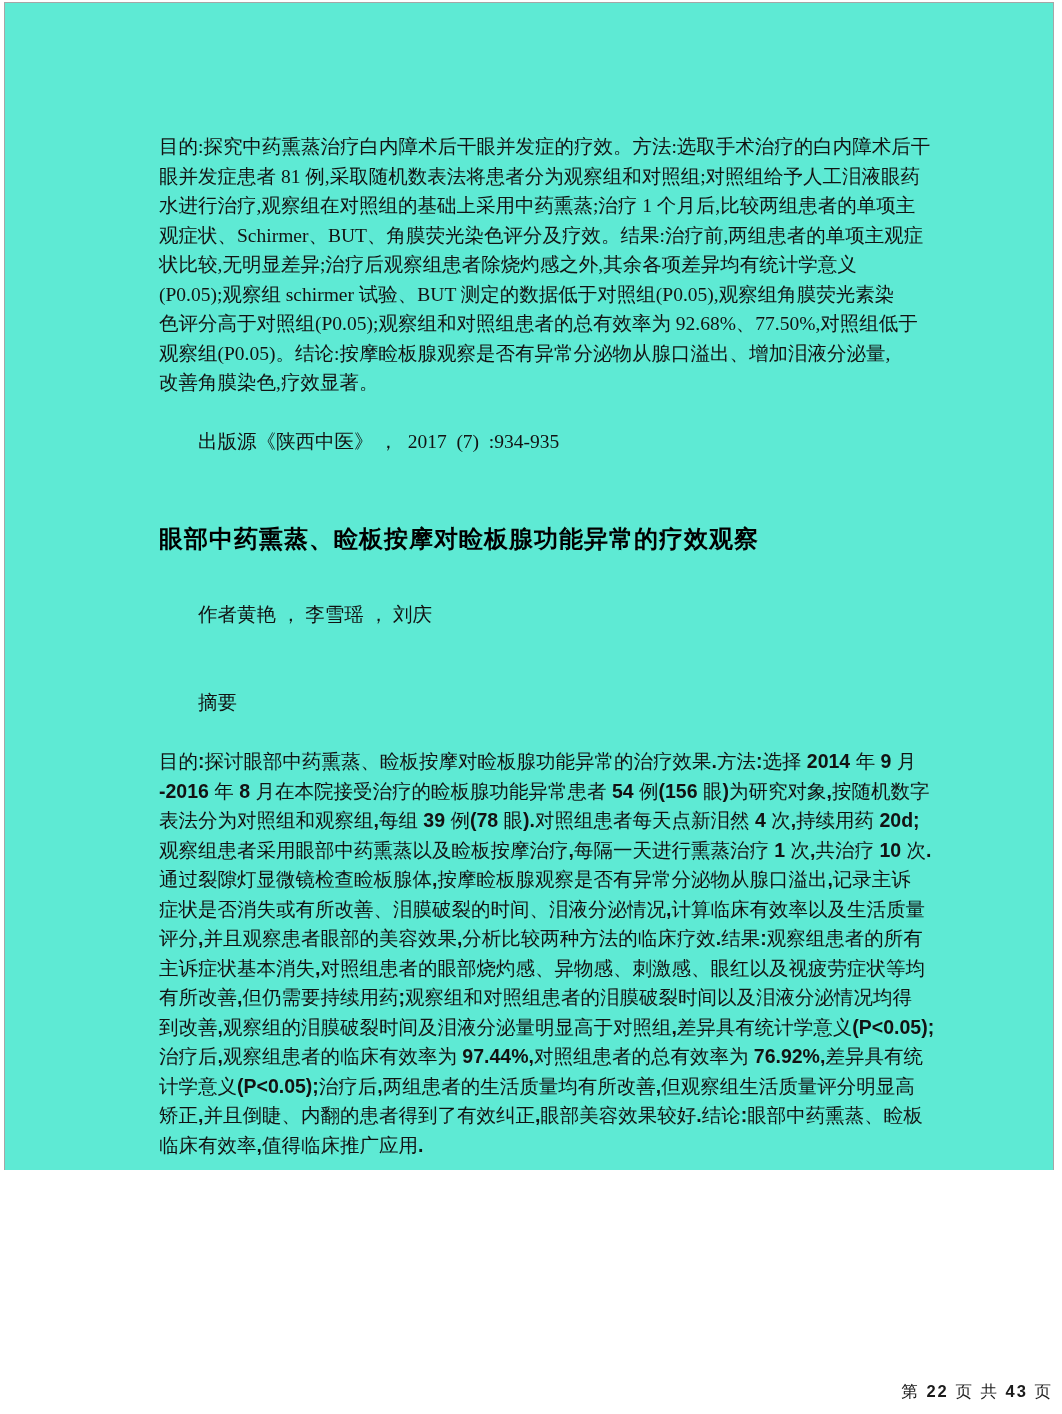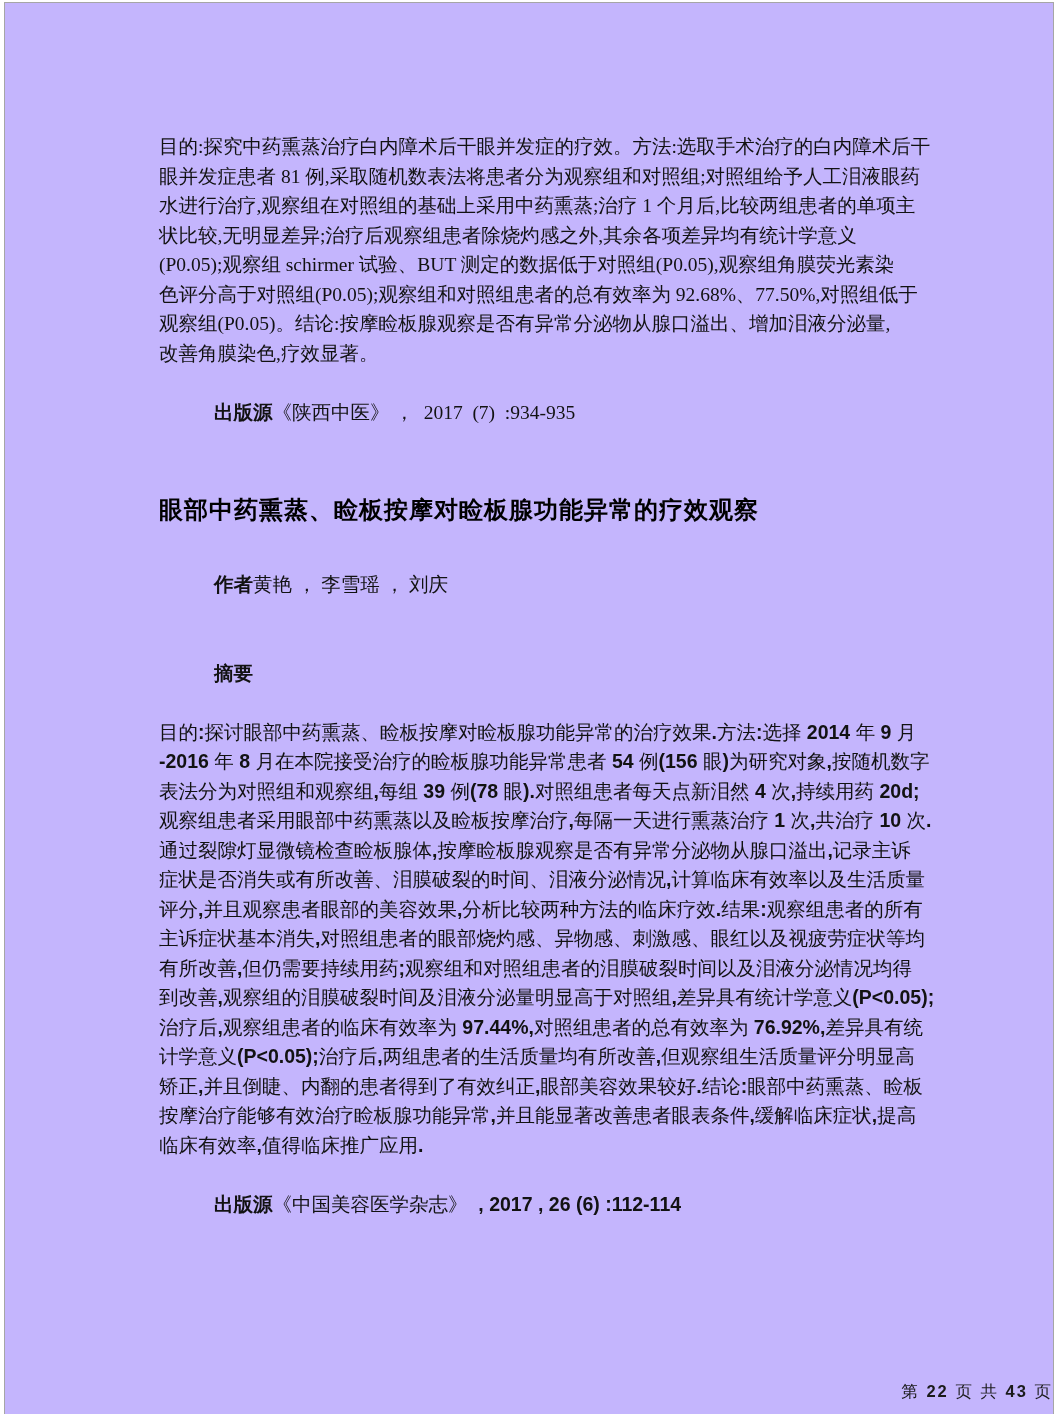--- a/index.html
+++ b/index.html
@@ -5,35 +5,34 @@
   * { box-sizing: border-box; }
   html, body { margin: 0; padding: 0; background: #ffffff; }
   body {
     width: 1062px; height: 1414px; overflow: hidden; position: relative;
     font-family: "Liberation Serif", "DejaVu Serif", serif;
     color: #121212;
     -webkit-font-smoothing: antialiased;
   }
   .page {
     position: absolute; left: 4px; top: 2px;
-    width: 1050px; height: 1412px;
-    background: #c4b5fd;
+    width: 1050px; height: 1168px;
+    background: #5eead4;
     border: 1px solid #a6a6a6; border-bottom: none;
   }
   .content { padding: 129px 145px 0 154px; overflow: hidden; }
 
   .tline, .meta-line {
     font-size: 19.5px; line-height: 29.5px;
     white-space: pre; 
   }
   .meta-line { white-space: pre; }
   .label {
     font-family: "Liberation Sans", "DejaVu Sans", sans-serif;
-    font-weight: bold;
-    margin-left: 16px;
+    font-weight: normal;
   }
   .val { white-space: pre; }
 
   .article-title {
     font-family: Liberation Mono, monospace;
     font-weight: bold;
     font-size: 24px; line-height: 30px;
     letter-spacing: 1px;
     margin: 40px 0 0 0;
     color: #000000;
@@ -58,20 +57,21 @@
 <body>
 
 <div class="page">
   <div class="content">
 
     <section>
       <div class="abstract">
           <div class="tline">目的:探究中药熏蒸治疗白内障术后干眼并发症的疗效。方法:选取手术治疗的白内障术后干</div>
           <div class="tline">眼并发症患者 81 例,采取随机数表法将患者分为观察组和对照组;对照组给予人工泪液眼药</div>
           <div class="tline">水进行治疗,观察组在对照组的基础上采用中药熏蒸;治疗 1 个月后,比较两组患者的单项主</div>
+          <div class="tline">观症状、Schirmer、BUT、角膜荧光染色评分及疗效。结果:治疗前,两组患者的单项主观症</div>
           <div class="tline">状比较,无明显差异;治疗后观察组患者除烧灼感之外,其余各项差异均有统计学意义</div>
           <div class="tline">(P0.05);观察组 schirmer 试验、BUT 测定的数据低于对照组(P0.05),观察组角膜荧光素染</div>
           <div class="tline">色评分高于对照组(P0.05);观察组和对照组患者的总有效率为 92.68%、77.50%,对照组低于</div>
           <div class="tline">观察组(P0.05)。结论:按摩睑板腺观察是否有异常分泌物从腺口溢出、增加泪液分泌量,</div>
           <div class="tline">改善角膜染色,疗效显著。</div>
         </div>
       <div class="meta-line">
         <span class="label">出版源</span><span class="val">《陕西中医》 ，  2017  (7)  :934-935</span>
       </div>
     </section>
@@ -91,24 +91,20 @@
           <div class="tline emph-latin"><span>观察组患者采用眼部中药熏蒸以及睑板按摩治疗</span><span class="latin-run">,</span><span>每隔一天进行熏蒸治疗</span><span class="latin-run"> 1 </span><span>次</span><span class="latin-run">,</span><span>共治疗</span><span class="latin-run"> 10 </span><span>次</span><span class="latin-run">.</span></div>
           <div class="tline emph-latin"><span>通过裂隙灯显微镜检查睑板腺体</span><span class="latin-run">,</span><span>按摩睑板腺观察是否有异常分泌物从腺口溢出</span><span class="latin-run">,</span><span>记录主诉</span></div>
           <div class="tline emph-latin"><span>症状是否消失或有所改善、泪膜破裂的时间、泪液分泌情况</span><span class="latin-run">,</span><span>计算临床有效率以及生活质量</span></div>
           <div class="tline emph-latin"><span>评分</span><span class="latin-run">,</span><span>并且观察患者眼部的美容效果</span><span class="latin-run">,</span><span>分析比较两种方法的临床疗效</span><span class="latin-run">.</span><span>结果</span><span class="latin-run">:</span><span>观察组患者的所有</span></div>
           <div class="tline emph-latin"><span>主诉症状基本消失</span><span class="latin-run">,</span><span>对照组患者的眼部烧灼感、异物感、刺激感、眼红以及视疲劳症状等均</span></div>
           <div class="tline emph-latin"><span>有所改善</span><span class="latin-run">,</span><span>但仍需要持续用药</span><span class="latin-run">;</span><span>观察组和对照组患者的泪膜破裂时间以及泪液分泌情况均得</span></div>
           <div class="tline emph-latin"><span>到改善</span><span class="latin-run">,</span><span>观察组的泪膜破裂时间及泪液分泌量明显高于对照组</span><span class="latin-run">,</span><span>差异具有统计学意义</span><span class="latin-run">(P&lt;0.05);</span></div>
           <div class="tline emph-latin"><span>治疗后</span><span class="latin-run">,</span><span>观察组患者的临床有效率为</span><span class="latin-run"> 97.44%,</span><span>对照组患者的总有效率为</span><span class="latin-run"> 76.92%,</span><span>差异具有统</span></div>
           <div class="tline emph-latin"><span>计学意义</span><span class="latin-run">(P&lt;0.05);</span><span>治疗后</span><span class="latin-run">,</span><span>两组患者的生活质量均有所改善</span><span class="latin-run">,</span><span>但观察组生活质量评分明显高</span></div>
           <div class="tline emph-latin"><span>矫正</span><span class="latin-run">,</span><span>并且倒睫、内翻的患者得到了有效纠正</span><span class="latin-run">,</span><span>眼部美容效果较好</span><span class="latin-run">.</span><span>结论</span><span class="latin-run">:</span><span>眼部中药熏蒸、睑板</span></div>
-          <div class="tline emph-latin"><span>按摩治疗能够有效治疗睑板腺功能异常</span><span class="latin-run">,</span><span>并且能显著改善患者眼表条件</span><span class="latin-run">,</span><span>缓解临床症状</span><span class="latin-run">,</span><span>提高</span></div>
           <div class="tline emph-latin"><span>临床有效率</span><span class="latin-run">,</span><span>值得临床推广应用</span><span class="latin-run">.</span></div>
         </div>
-      <div class="meta-line">
-        <span class="label">出版源</span><span class="val emph-latin"><span>《中国美容医学杂志》</span><span class="latin-run">  , 2017 , 26 (6) :112-114</span></span>
-      </div>
     </section>
 
   </div>
 
   <div class="footer emph-latin"><span>第</span><span class="latin-run"> 22 </span><span>页</span><span class="latin-run"> </span><span>共</span><span class="latin-run"> 43 </span><span>页</span></div>
 </div>
 
 </body></html>

